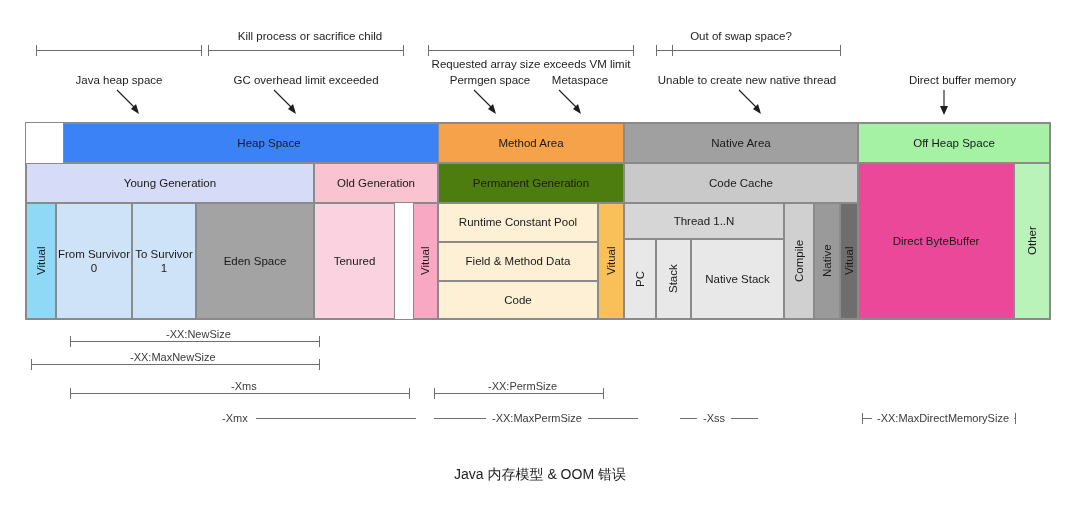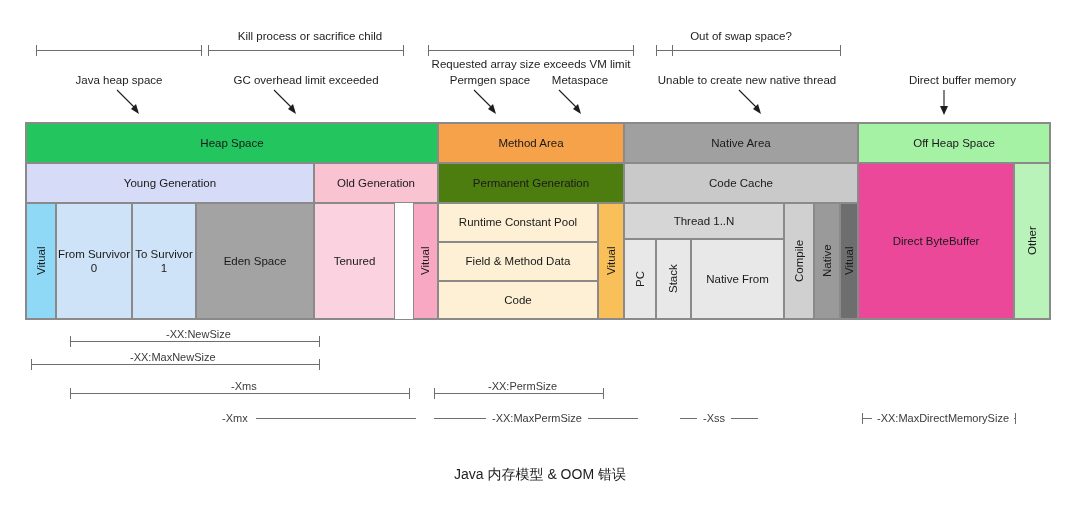--- a/index.html
+++ b/index.html
@@ -19,21 +19,21 @@
   .hline{height:1px;}
   .vline{width:1px;}
 
   
   .diagram{position:absolute;left:25px;top:122px;width:1026px;height:198px;border:1px solid #8a8a8a;box-sizing:border-box;}
 
   .cell{position:absolute;box-sizing:border-box;border:1px solid #8a8a8a;display:flex;align-items:center;justify-content:center;text-align:center;font-size:11.5px;line-height:1.25;}
   .vert{writing-mode:vertical-rl;transform:rotate(180deg);}
 
   
-  .c-heap{background:#22c55e;}
+  .c-heap{background:#3b82f6;margin-left:37px;}
   .c-method{background:#f5a24b;}
   .c-native{background:#a0a0a0;}
   .c-offheap{background:#a5f2a5;}
   .c-young{background:#d6dcf7;}
   .c-old{background:#f9c3d2;}
   .c-perm{background:#4d7c0f;}
   .c-code{background:#c9c9c9;}
   .c-virtual-blue{background:#8fd9f7;}
   .c-surv{background:#cfe3f8;}
   .c-eden{background:#a3a3a3;}
@@ -131,21 +131,21 @@
     <div class="cell c-virtual-pink vert" style="left:387px;top:80px;width:25px;height:116px;">Vitual</div>
 
     <div class="cell c-runtime" style="left:412px;top:80px;width:160px;height:39px;">Runtime Constant Pool</div>
     <div class="cell c-runtime" style="left:412px;top:119px;width:160px;height:39px;">Field &amp; Method Data</div>
     <div class="cell c-runtime" style="left:412px;top:158px;width:160px;height:38px;">Code</div>
     <div class="cell c-virtual-orange vert" style="left:572px;top:80px;width:26px;height:116px;">Vitual</div>
 
     <div class="cell c-thread" style="left:598px;top:80px;width:160px;height:36px;">Thread 1..N</div>
     <div class="cell c-pc vert" style="left:598px;top:116px;width:32px;height:80px;">PC</div>
     <div class="cell c-pc vert" style="left:630px;top:116px;width:35px;height:80px;">Stack</div>
-    <div class="cell c-pc" style="left:665px;top:116px;width:93px;height:80px;">Native From</div>
+    <div class="cell c-pc" style="left:665px;top:116px;width:93px;height:80px;">Native Stack</div>
     <div class="cell c-compile vert" style="left:758px;top:80px;width:30px;height:116px;">Compile</div>
     <div class="cell c-native-col vert" style="left:788px;top:80px;width:26px;height:116px;">Native</div>
     <div class="cell c-virtual-gray vert" style="left:814px;top:80px;width:18px;height:116px;">Vitual</div>
 
     <div class="cell c-direct" style="left:832px;top:40px;width:156px;height:156px;">Direct ByteBuffer</div>
     <div class="cell c-other vert" style="left:988px;top:40px;width:36px;height:156px;">Other</div>
   </div>
 
   <div class="tick hline abs" style="left:70px;top:341px;width:250px;"></div>
   <div class="tick vline abs" style="left:70px;top:336px;height:11px;"></div>

